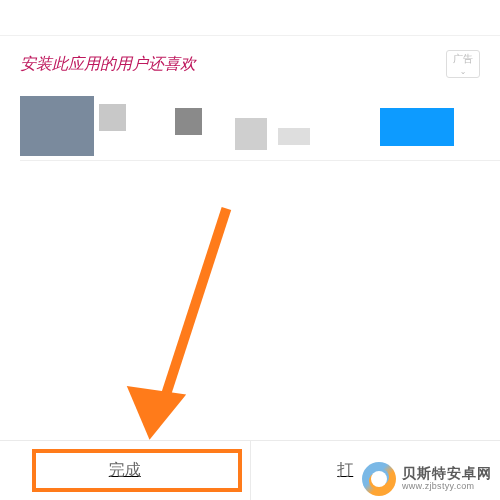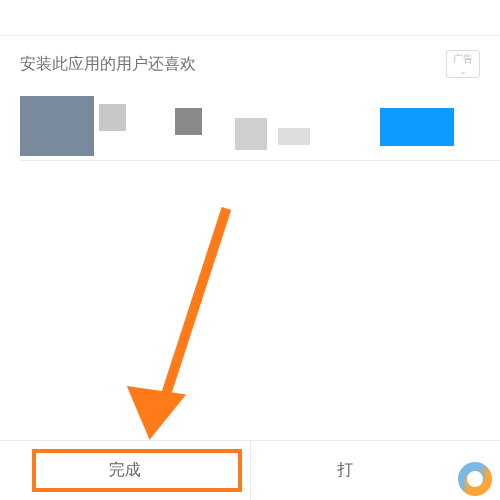--- a/index.html
+++ b/index.html
@@ -16,22 +16,23 @@
       border-bottom: 1px solid #f0f0f0;
     }
     .section-header {
       display: flex;
       justify-content: space-between;
       align-items: center;
       padding: 14px 20px 12px 20px;
     }
     .section-title {
       font-size: 16px;
-      color: #737373;
+      color: #be185d;
       font-weight: 400;
+      font-style: italic;
     }
     .ad-badge {
       font-size: 10px;
       color: #bbb;
       border: 1px solid #ddd;
       border-radius: 3px;
       padding: 1px 6px;
       display: flex;
       align-items: center;
       gap: 2px;
@@ -99,20 +100,21 @@
     }
     .bottom-bar {
       position: absolute;
       bottom: 0;
       left: 0;
       right: 0;
       height: 60px;
       border-top: 1px solid #eaeaea;
       display: flex;
       background: #fff;
+      text-decoration: underline;
     }
     .bottom-btn {
       flex: 1;
       display: flex;
       align-items: center;
       justify-content: center;
       font-size: 16px;
       color: #666;
       position: relative;
     }
@@ -235,13 +237,17 @@
   </div>
   <div class="bottom-btn right">
     <span style="margin-right:60px;">打</span>
   </div>
 </div>
 
 <div class="watermark">
   <div class="wm-logo">
     <div class="wm-logo-inner"></div>
   </div>
+  <div class="wm-text">
+    <div class="wm-line1">贝斯特安卓网</div>
+    <div class="wm-line2">www.zjbstyy.com</div>
+  </div>
 </div>
 
 </body></html>

